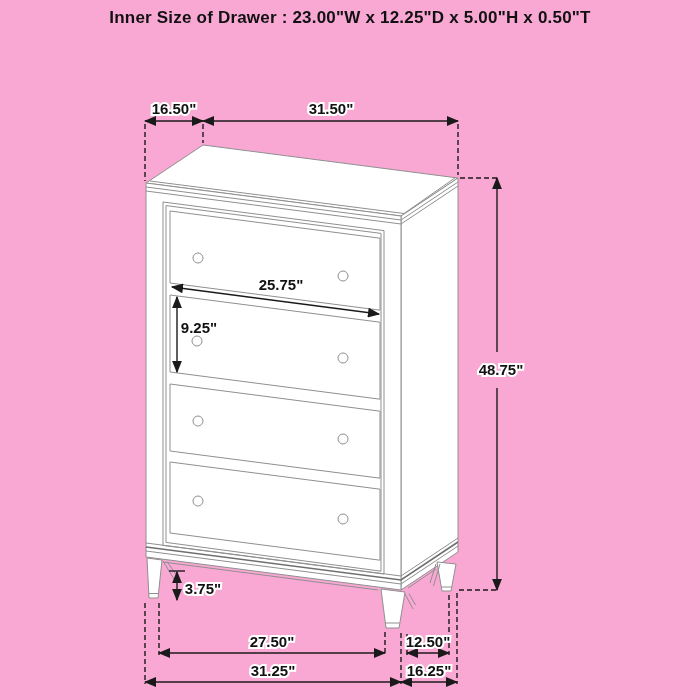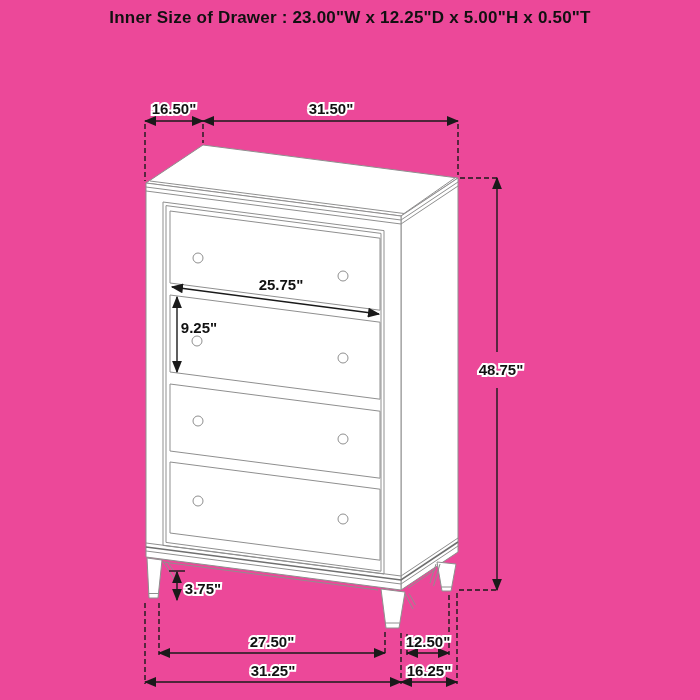--- a/index.html
+++ b/index.html
@@ -1,16 +1,16 @@
 <!DOCTYPE html>
 <html><head>
 <meta charset="utf-8">
 <style>
   html,body{margin:0;padding:0;background:#ffffff;}
-  .page{position:relative;width:700px;height:700px;background:#ec4899;overflow:hidden;
+  .page{position:relative;width:700px;height:700px;background:#f9a8d4;overflow:hidden;
         font-family:"Liberation Sans", sans-serif;}
   .title{position:absolute;top:8px;left:0;width:700px;text-align:center;
          font-size:17px;font-weight:bold;color:#111;letter-spacing:0.2px;}
   svg{position:absolute;top:0;left:0;}
   .cab{stroke:#8f8f8f;stroke-width:1;fill:none;}
   .cabf{stroke:#8f8f8f;stroke-width:1;fill:#ffffff;}
   .cabd{stroke:#6f6f6f;stroke-width:1.6;fill:none;}
   .dim{stroke:#1a1a1a;stroke-width:1.4;fill:none;}
   .ext{stroke:#1a1a1a;stroke-width:1.4;fill:none;stroke-dasharray:5 3;}
   .lbl{font-family:"Liberation Sans", sans-serif;font-size:15px;font-weight:bold;

